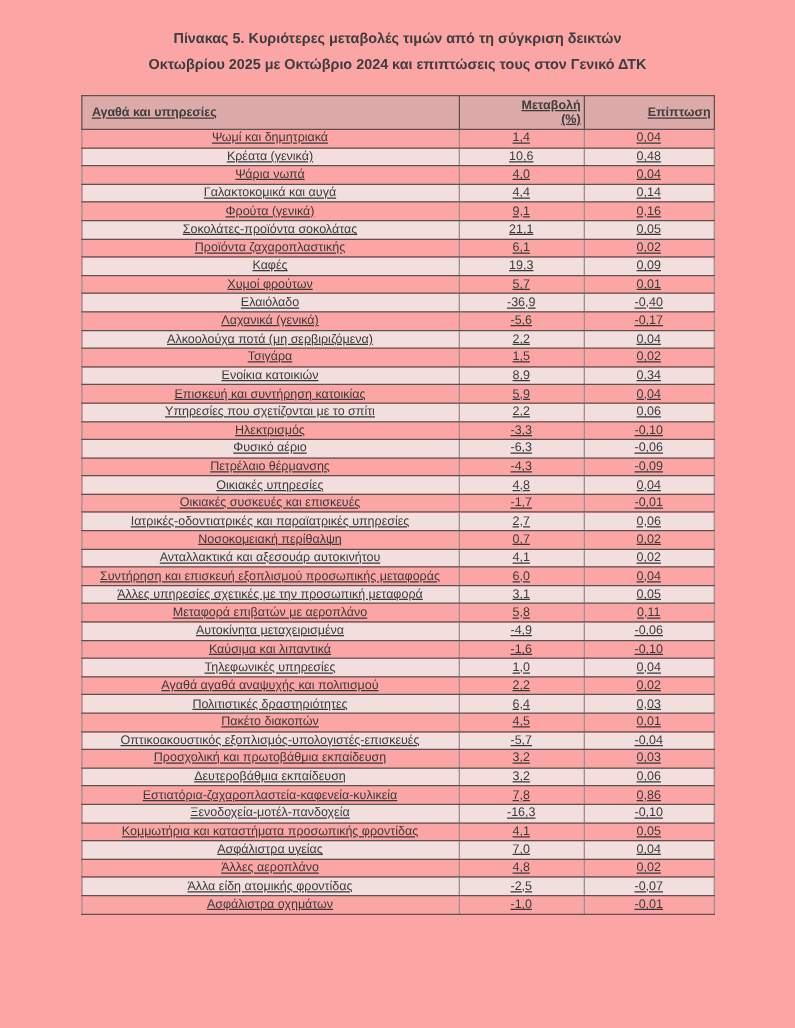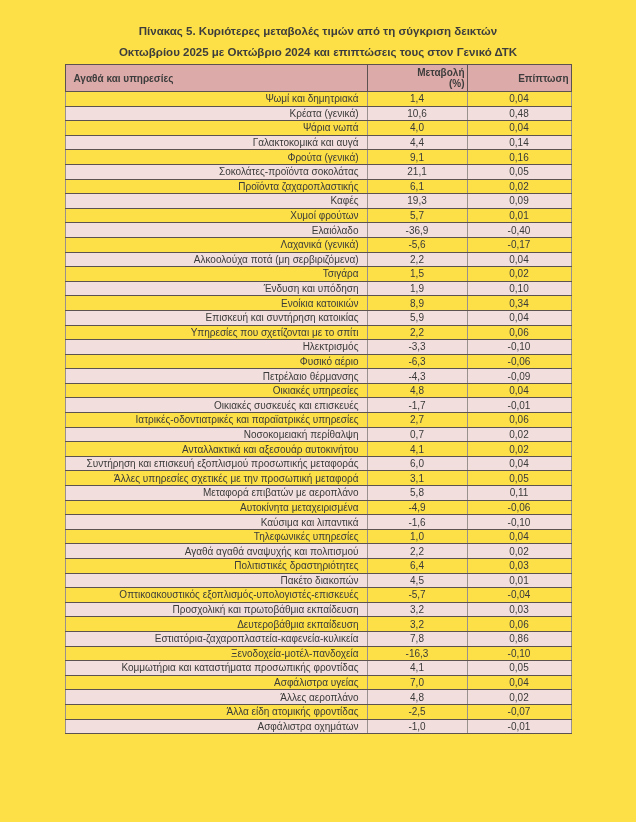--- a/index.html
+++ b/index.html
@@ -11,35 +11,36 @@
     width: 636px;
     height: 822px;
     overflow: hidden;
     font-family: "Liberation Sans", sans-serif;
     color: #3a3a3a;
   }
   .page {
     position: relative;
     width: 636px;
     height: 822px;
-    background: #fde047;
+    background: #fca5a5;
   }
   .doc-title {
     padding-top: 21px;
     text-align: center;
     font-weight: bold;
     font-size: 11.5px;
     line-height: 21px;
     color: var(--title-color, #3d3d3d);
   }
   table.cpi-table {
     border-collapse: collapse;
     table-layout: fixed;
     width: 506px;
-    margin: 1px auto 0 auto;
+    margin: 13px auto 0 auto;
+    text-decoration: underline;
   }
   table.cpi-table col.c-goods  { width: 302px; }
   table.cpi-table col.c-change { width: 100px; }
   table.cpi-table col.c-effect { width: 104px; }
 
   table.cpi-table thead th {
     background: var(--header-bg, #dcaaa8);
     color: var(--title-color, #3d3d3d);
     font-weight: bold;
     font-size: 10px;
@@ -57,21 +58,21 @@
     height: 13.6px;
     padding: 0 8px;
     border-top: 1px solid var(--border-dark, #5c5250);
     border-bottom: 1px solid var(--border-dark, #5c5250);
     border-left: 1px solid var(--border-light, #9a908e);
     border-right: 1px solid var(--border-light, #9a908e);
     white-space: nowrap;
     overflow: hidden;
     color: #3a3a3a;
   }
-  table.cpi-table tbody td.goods { text-align: right; }
+  table.cpi-table tbody td.goods { text-align: center; }
   table.cpi-table tbody td.num   { text-align: center; padding: 0 2px; }
   table.cpi-table tbody tr:nth-child(even) {
     background: var(--stripe-bg, #f2dedd);
   }
   table.cpi-table {
     border: 1px solid var(--border-dark, #5c5250);
   }
 </style>
 </head>
 <body>
@@ -159,25 +160,20 @@
           <td class="goods">Αλκοολούχα ποτά (μη σερβιριζόμενα)</td>
           <td class="num">2,2</td>
           <td class="num">0,04</td>
         </tr>
         <tr>
           <td class="goods">Τσιγάρα</td>
           <td class="num">1,5</td>
           <td class="num">0,02</td>
         </tr>
         <tr>
-          <td class="goods">Ένδυση και υπόδηση</td>
-          <td class="num">1,9</td>
-          <td class="num">0,10</td>
-        </tr>
-        <tr>
           <td class="goods">Ενοίκια κατοικιών</td>
           <td class="num">8,9</td>
           <td class="num">0,34</td>
         </tr>
         <tr>
           <td class="goods">Επισκευή και συντήρηση κατοικίας</td>
           <td class="num">5,9</td>
           <td class="num">0,04</td>
         </tr>
         <tr>

